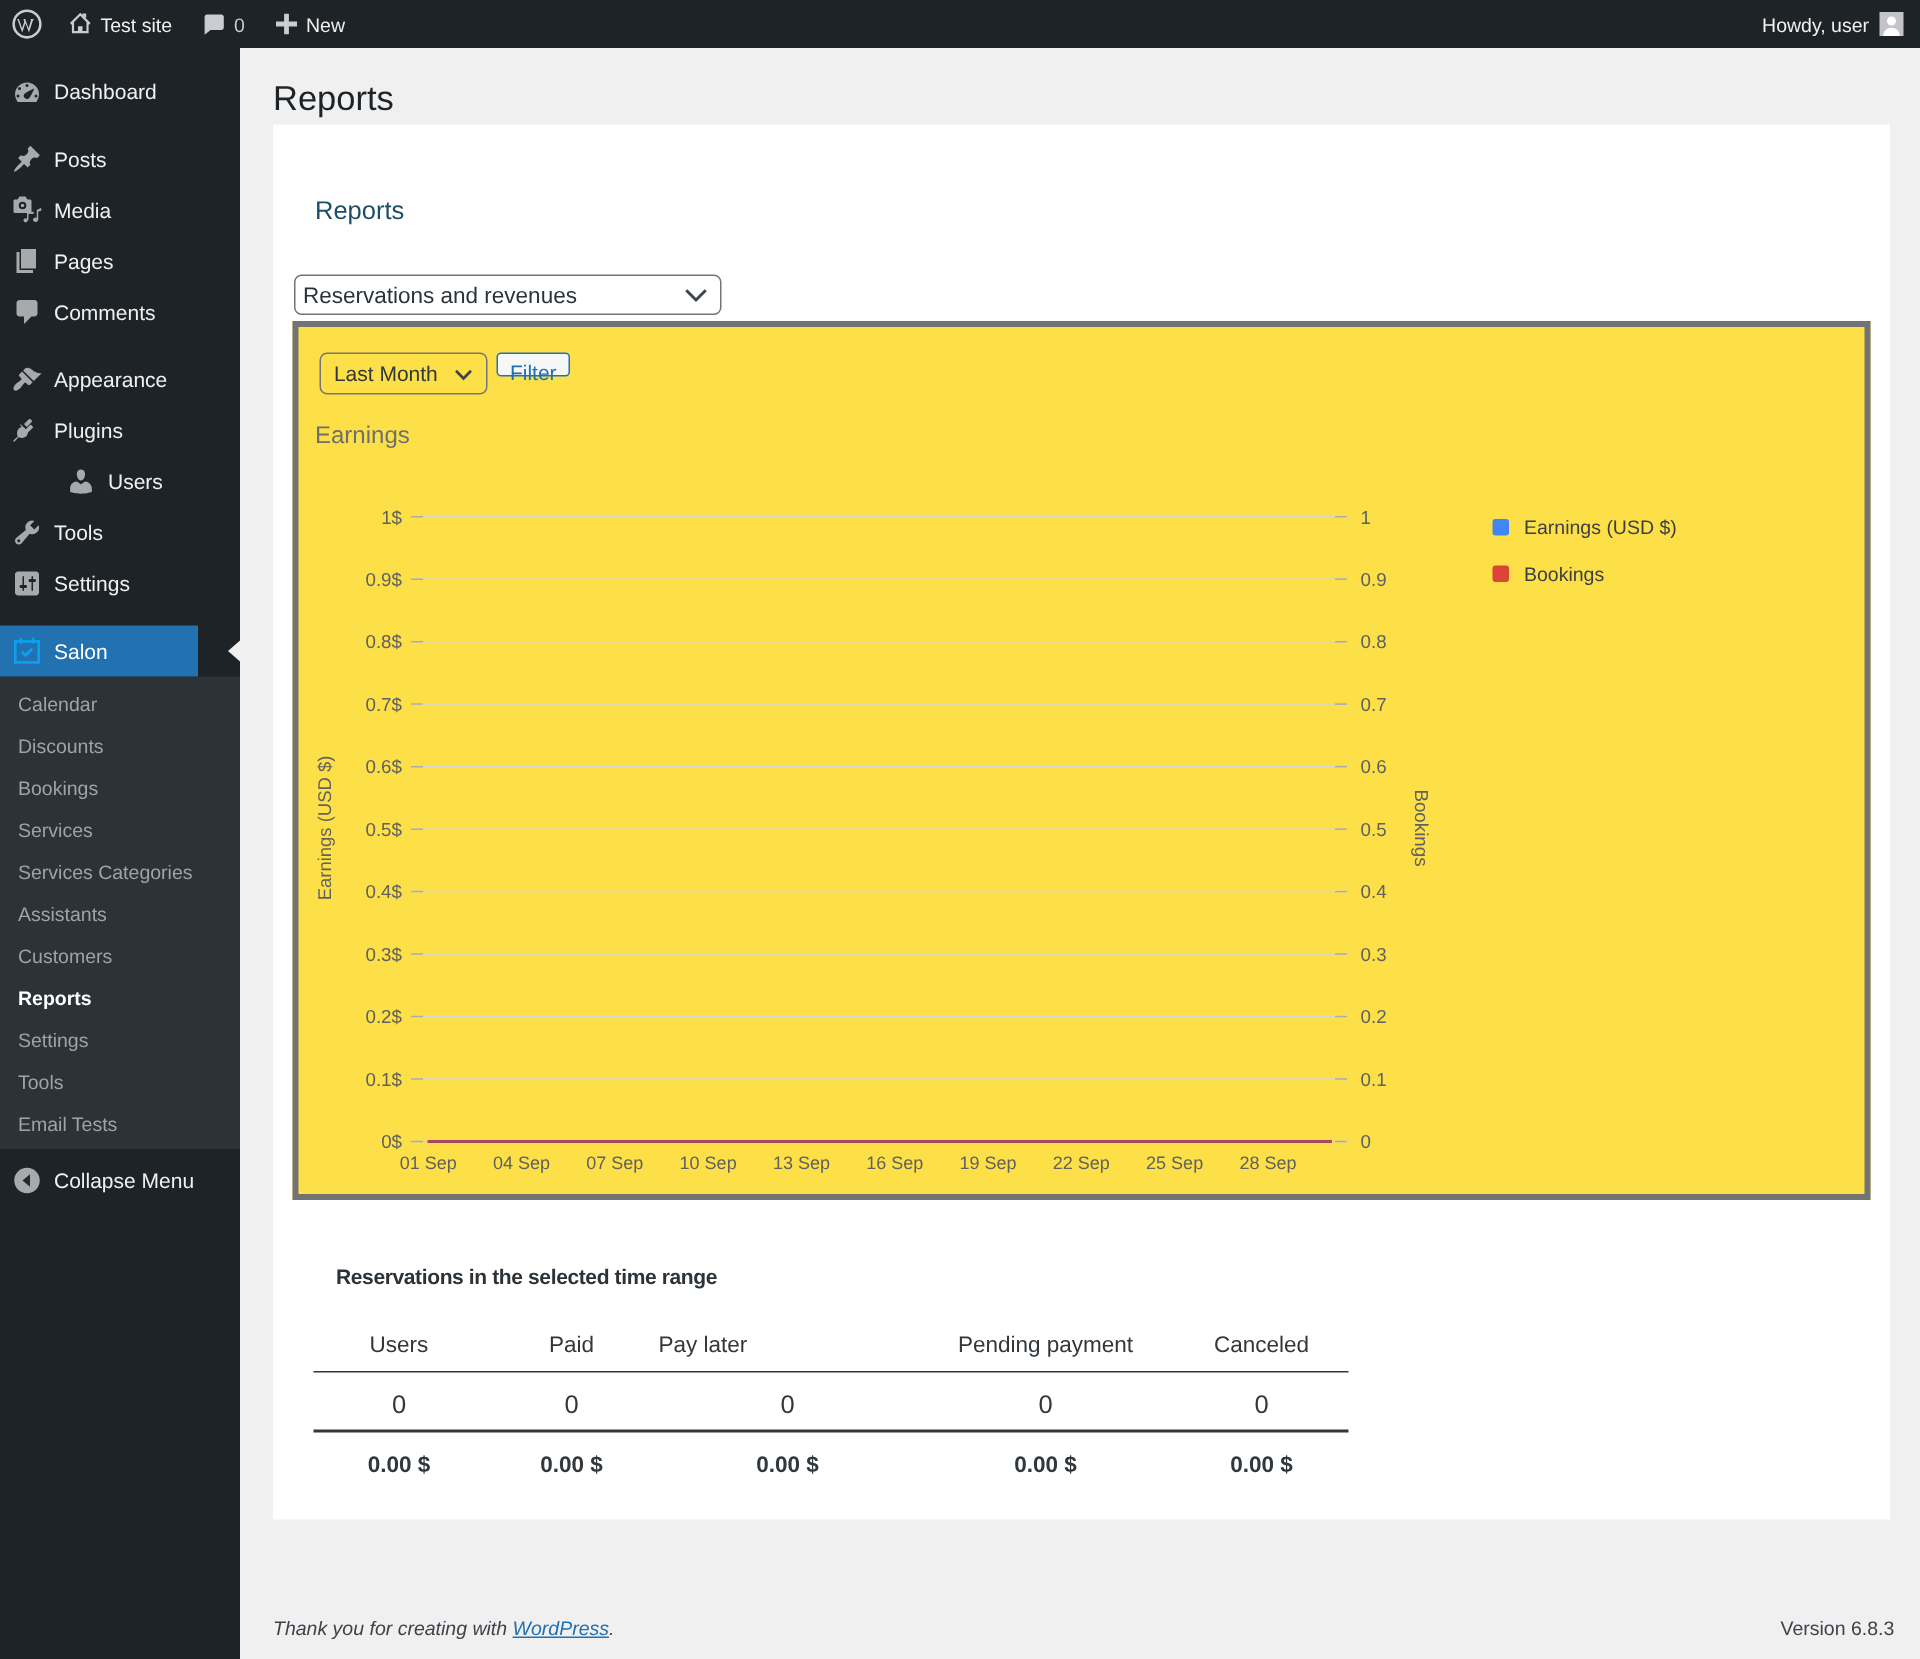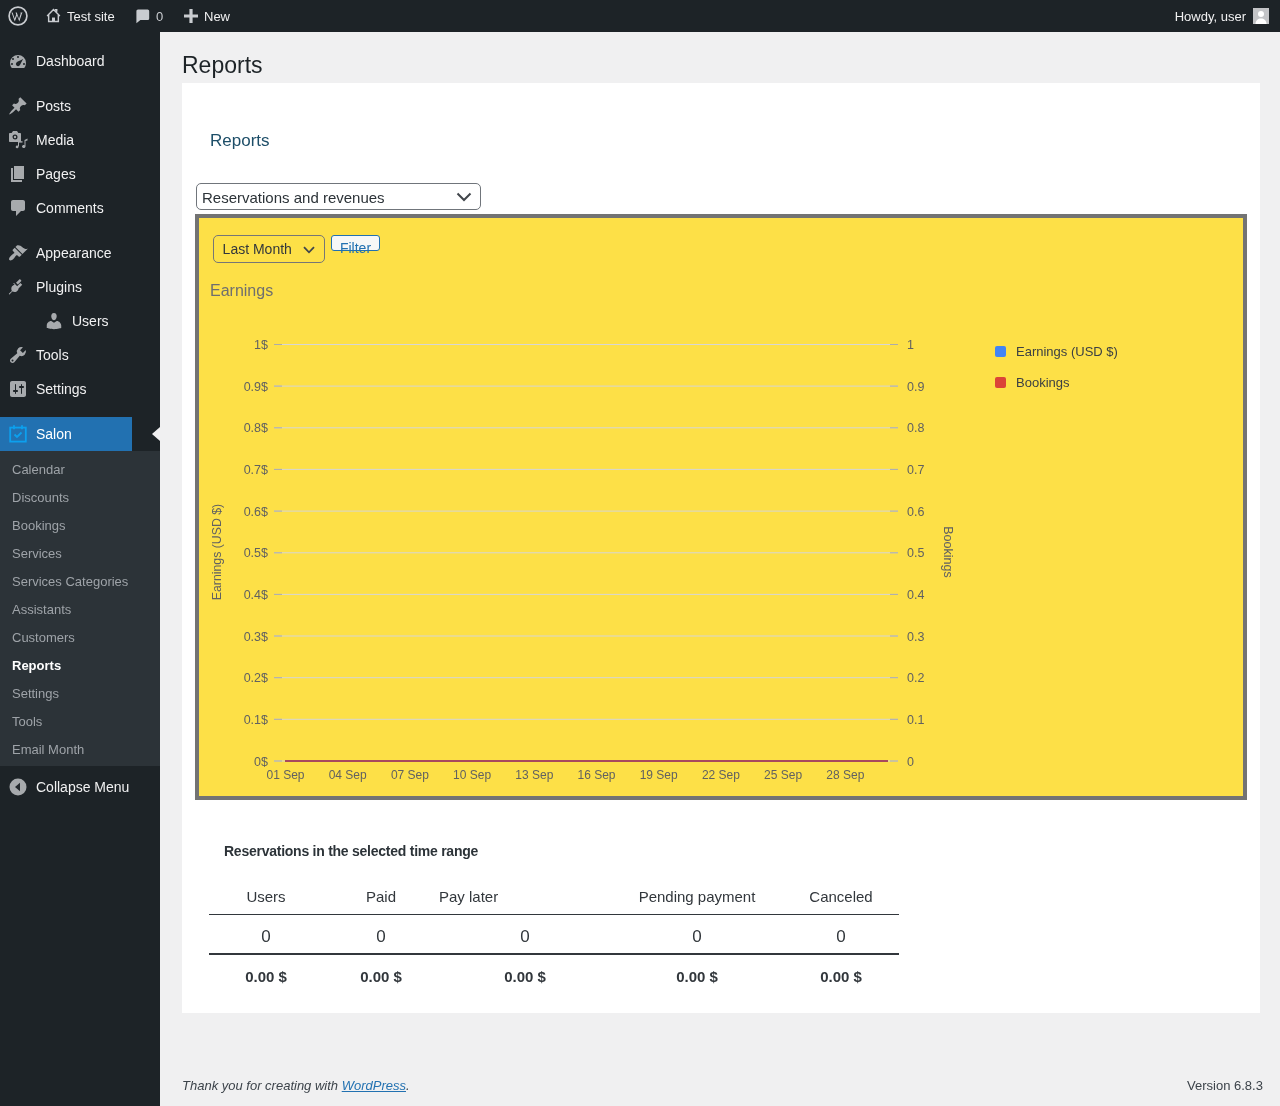--- a/index.html
+++ b/index.html
@@ -122,21 +122,21 @@
       <div class="smi" style="top:456px;">Calendar</div>
       <div class="smi" style="top:484px;">Discounts</div>
       <div class="smi" style="top:512px;">Bookings</div>
       <div class="smi" style="top:540px;">Services</div>
       <div class="smi" style="top:568px;">Services Categories</div>
       <div class="smi" style="top:596px;">Assistants</div>
       <div class="smi" style="top:624px;">Customers</div>
       <div class="smi" style="top:652px;color:#fff;font-weight:bold;">Reports</div>
       <div class="smi" style="top:680px;">Settings</div>
       <div class="smi" style="top:708px;">Tools</div>
-      <div class="smi" style="top:736px;">Email Month</div>
+      <div class="smi" style="top:736px;">Email Tests</div>
       <div class="mi" style="top:770px;">
         <svg width="20" height="20" viewBox="0 0 20 20">
           <circle cx="10" cy="10" r="8.5" fill="#a7aaad"></circle>
           <path d="M12 5.8 7 10l5 4.2z" fill="#23282d"></path>
         </svg>
         <span>Collapse Menu</span>
       </div>
     </div>
 
   <div class="abs" style="left:182px;top:52px;font-size:23px;color:#1d2327;">Reports</div>

